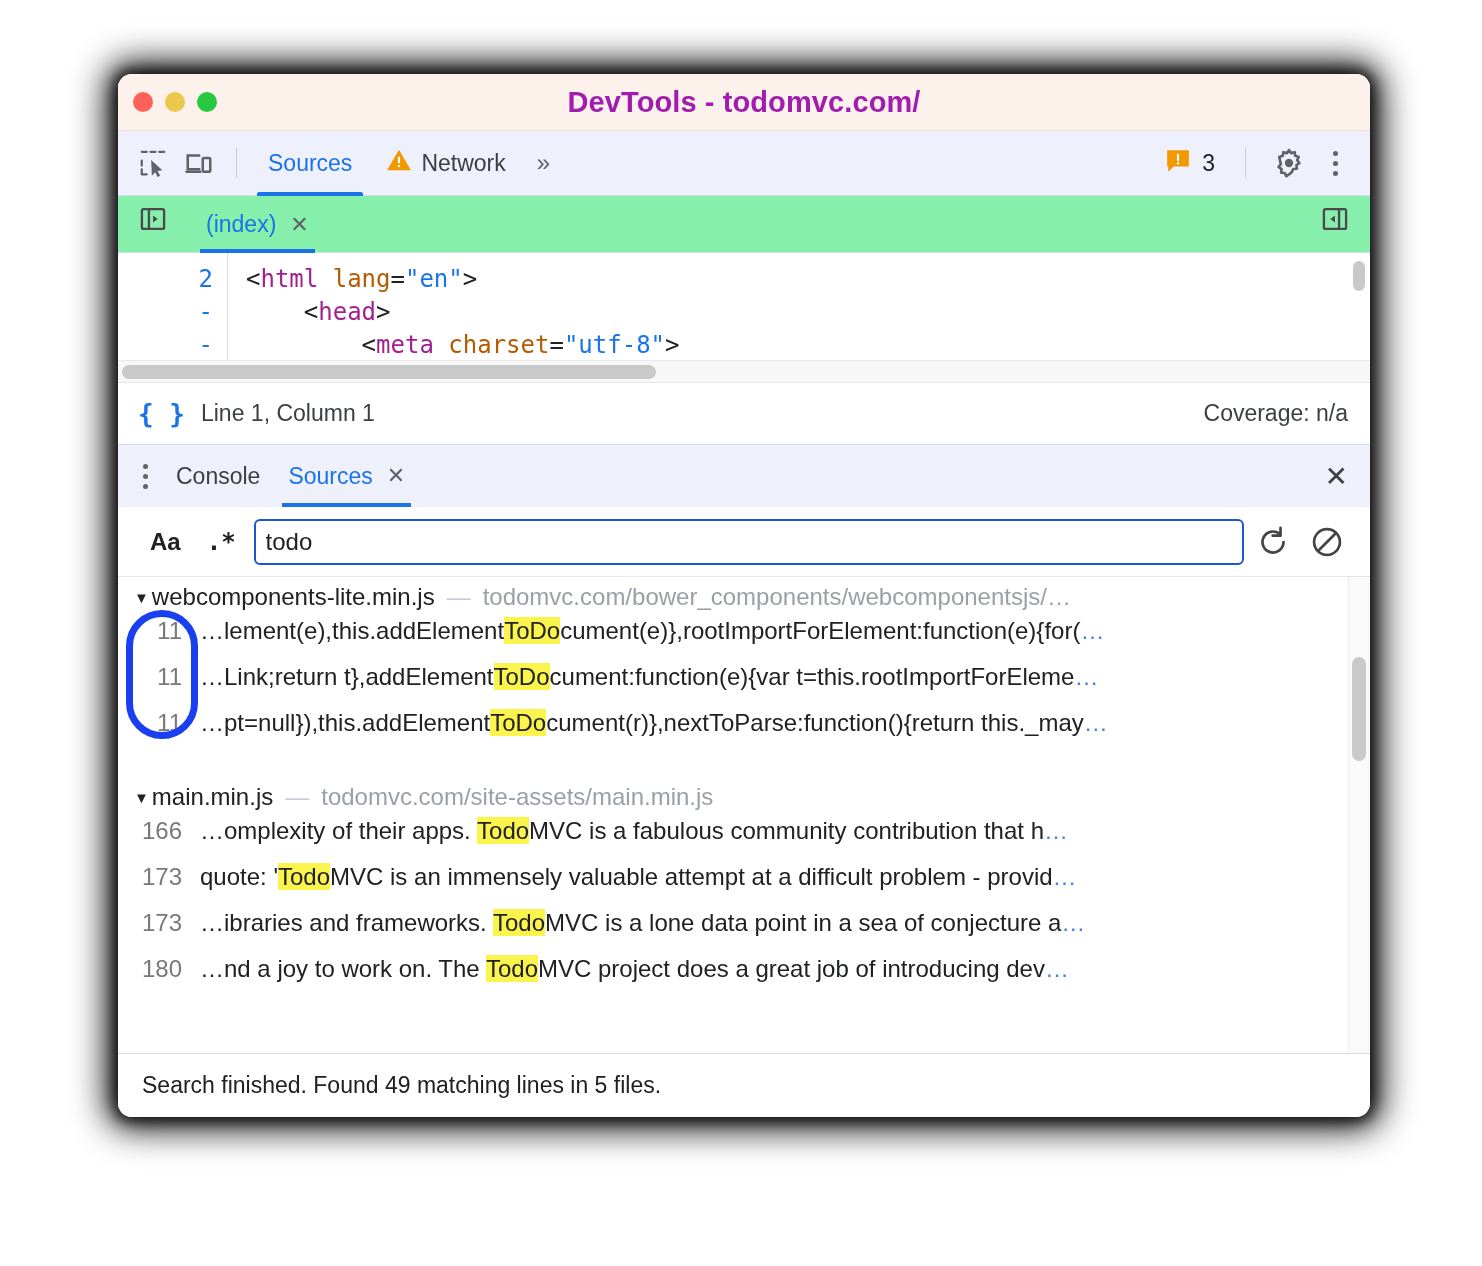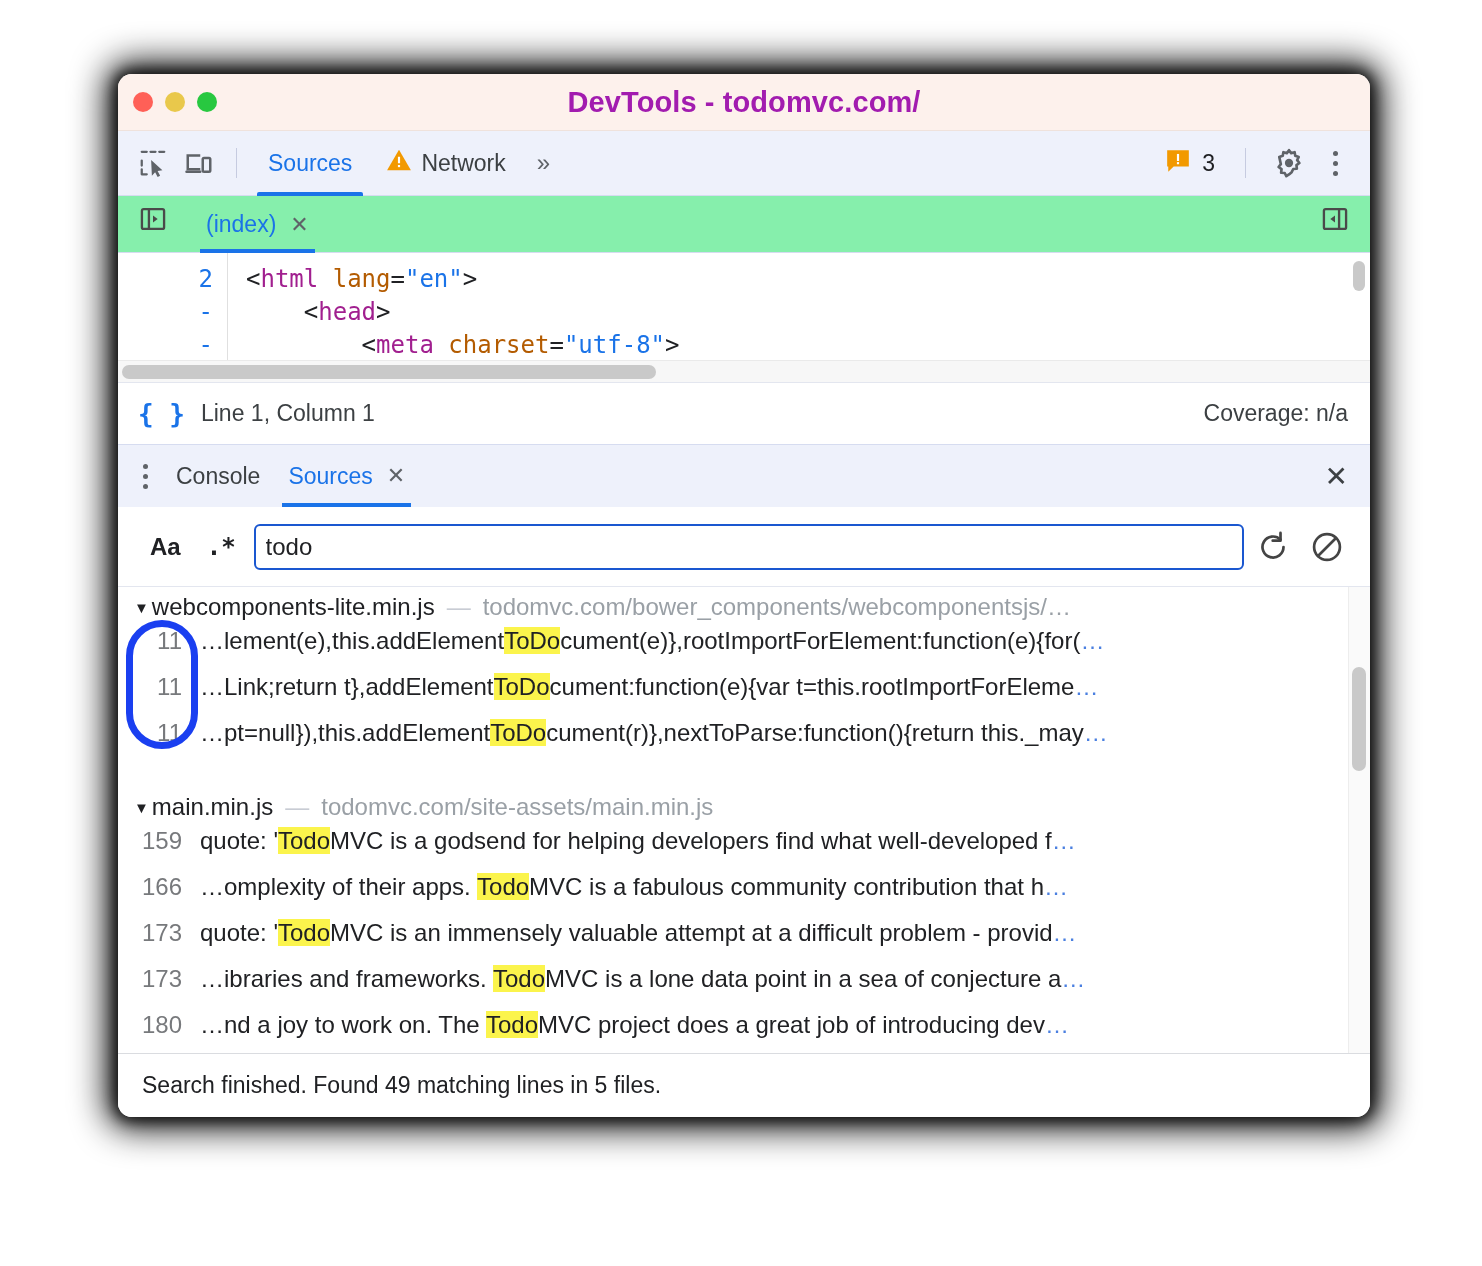--- a/index.html
+++ b/index.html
@@ -152,21 +152,21 @@
   }
   .dtab.active { color:#1a73e8; }
   .dtab.active::after {
     content:""; position:absolute; left:8px; right:8px; bottom:0;
     height:4px; background:#1a73e8;
   }
   #drawer-close { margin-left:auto; font-size:28px; color:#3c4043; padding: 0 6px; }
 
   
   #searchrow {
-    height: 80px; flex:none; background:#fff;
+    height: 70px; flex:none; background:#fff;
     display:flex; align-items:center; padding: 0 18px 0 20px; gap: 4px;
     border-bottom: 1px solid #e3e6ef;
   }
   #btn-case { font-size:24px; font-weight:bold; color:#202124; padding: 0 12px; }
   #btn-regex { font-size:24px; font-weight:bold; color:#202124; padding: 0 14px 0 10px;
                font-family:"DejaVu Sans Mono", monospace; }
   #search-input {
     flex: 1; height: 46px;
     border: 2px solid #1a57d0; border-radius: 6px;
     font-size: 24px; color:#202124;
@@ -390,24 +390,20 @@
           <span class="res-txt"><span>…pt=null}),this.addElement</span><span class="hl">ToDo</span><span>cument(r)},nextToParse:function(){return this._may</span><span class="ell">…</span></span>
         </div>
         <div style="height: 22px;"></div>
         <div class="grp-header">
           <span class="tri">▼</span>
           <span class="grp-name">main.min.js</span>
           <span class="grp-dash">—</span>
           <span class="grp-url">todomvc.com/site-assets/main.min.js</span>
         </div>
         <div class="res-row">
-          <span class="res-ln">159</span>
-          <span class="res-txt"><span>quote: '</span><span class="hl">Todo</span><span>MVC is a godsend for helping developers find what well-developed f</span><span class="ell">…</span></span>
-        </div>
-        <div class="res-row">
           <span class="res-ln">166</span>
           <span class="res-txt"><span>…omplexity of their apps. </span><span class="hl">Todo</span><span>MVC is a fabulous community contribution that h</span><span class="ell">…</span></span>
         </div>
         <div class="res-row">
           <span class="res-ln">173</span>
           <span class="res-txt"><span>quote: '</span><span class="hl">Todo</span><span>MVC is an immensely valuable attempt at a difficult problem - provid</span><span class="ell">…</span></span>
         </div>
         <div class="res-row">
           <span class="res-ln">173</span>
           <span class="res-txt"><span>…ibraries and frameworks. </span><span class="hl">Todo</span><span>MVC is a lone data point in a sea of conjecture a</span><span class="ell">…</span></span>

